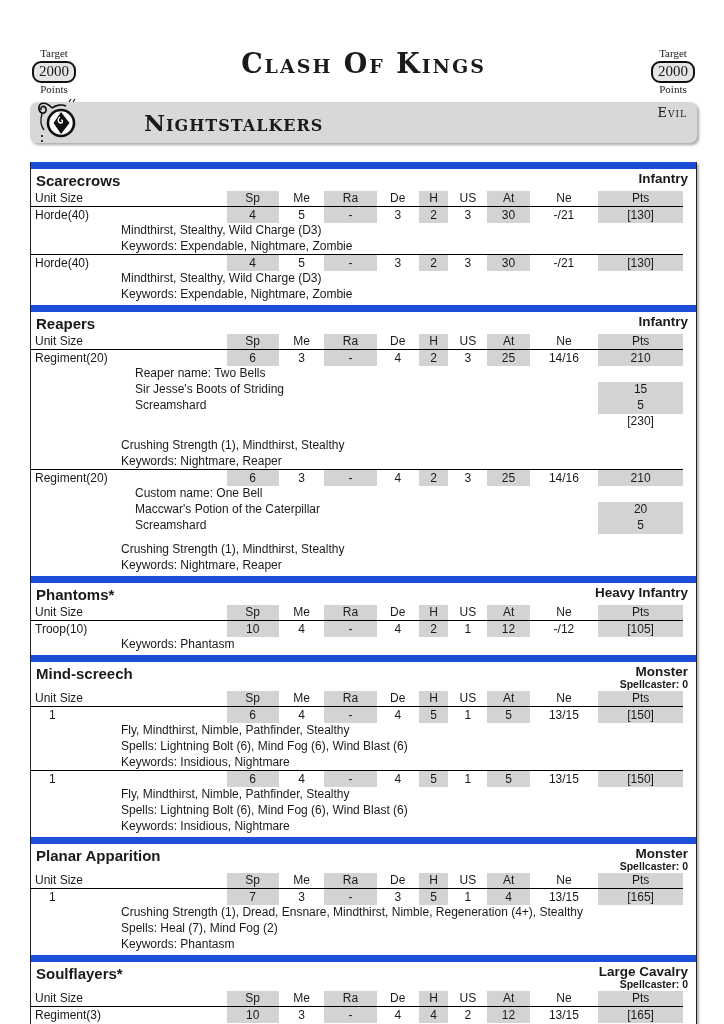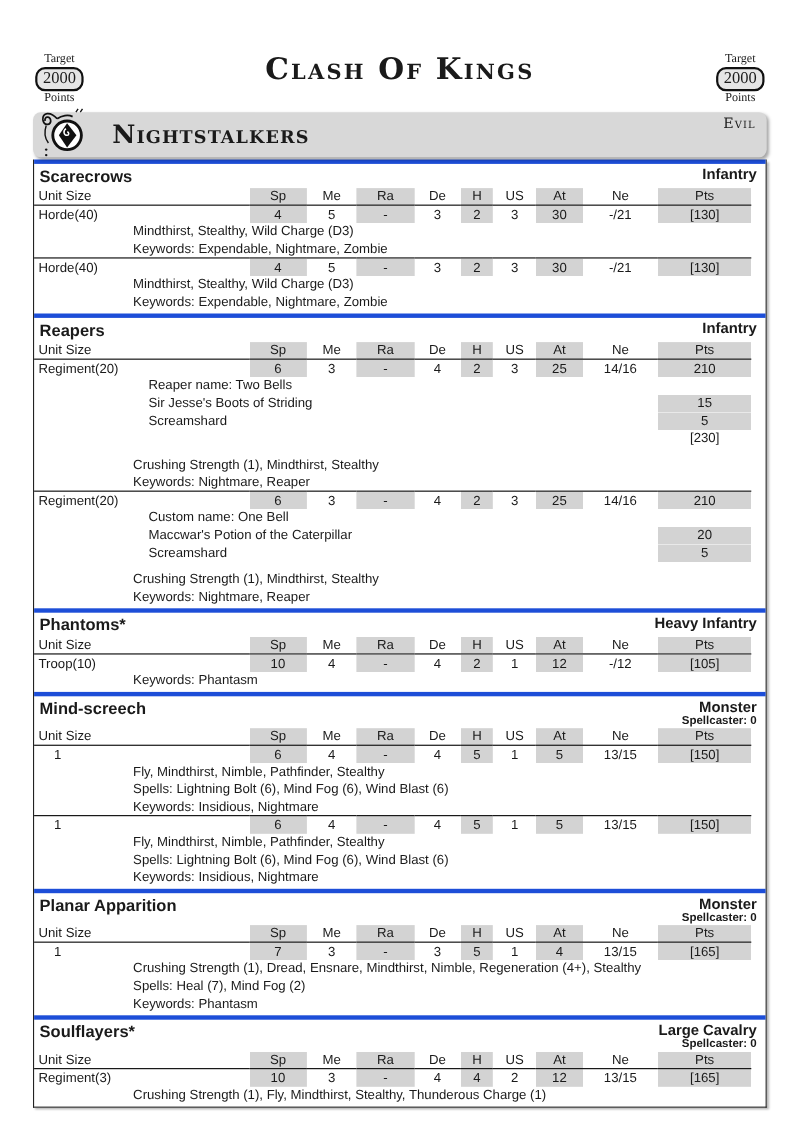--- a/index.html
+++ b/index.html
@@ -27,40 +27,40 @@
   }
   .doc-title{
     font-family:"DejaVu Serif",serif;font-variant:small-caps;font-weight:bold;
     font-size:27px;letter-spacing:2px;text-align:center;flex:1;
   }
 
   
   .banner{
     position:relative;height:41px;background:var(--banner-gray);
     border-radius:7px;box-shadow:2px 2px 3px rgba(0,0,0,0.35);
-    display:flex;align-items:center;margin-bottom:2px;
+    display:flex;align-items:center;margin-bottom:19px;padding-left:42px;
   }
   .faction-icon{position:absolute;left:6px;top:-4px;}
   .faction-name{
     font-family:"DejaVu Serif",serif;font-variant:small-caps;font-weight:bold;
     font-size:23px;letter-spacing:1px;margin-left:72px;
   }
   .alignment{
     position:absolute;right:10px;top:3px;
     font-family:"DejaVu Serif",serif;font-variant:small-caps;font-weight:normal;
     font-size:13px;letter-spacing:1px;
   }
 
   
   .sections{
     border:1px solid #222;border-top:none;
     box-shadow:2px 2px 2px rgba(0,0,0,0.3);
     background:#fff;
   }
-  .section{border-top:4px solid #1d4ed8;padding-bottom:2px;}
+  .section{border-top:7px solid #1d4ed8;padding-bottom:2px;}
   .section-header{display:flex;justify-content:space-between;align-items:flex-start;padding:3px 8px 1px 5px;}
   .section-title{font-size:15px;font-weight:bold;line-height:18px;}
   .section-typeblock{text-align:right;}
   .section-type{font-size:13.5px;font-weight:bold;line-height:14px;display:block;}
   .section-spellcaster{font-size:10.5px;font-weight:bold;line-height:11px;display:block;}
 
   table.stats-table{
     border-collapse:collapse;table-layout:fixed;
     width:calc(100% - 13px);
     font-size:12px;

